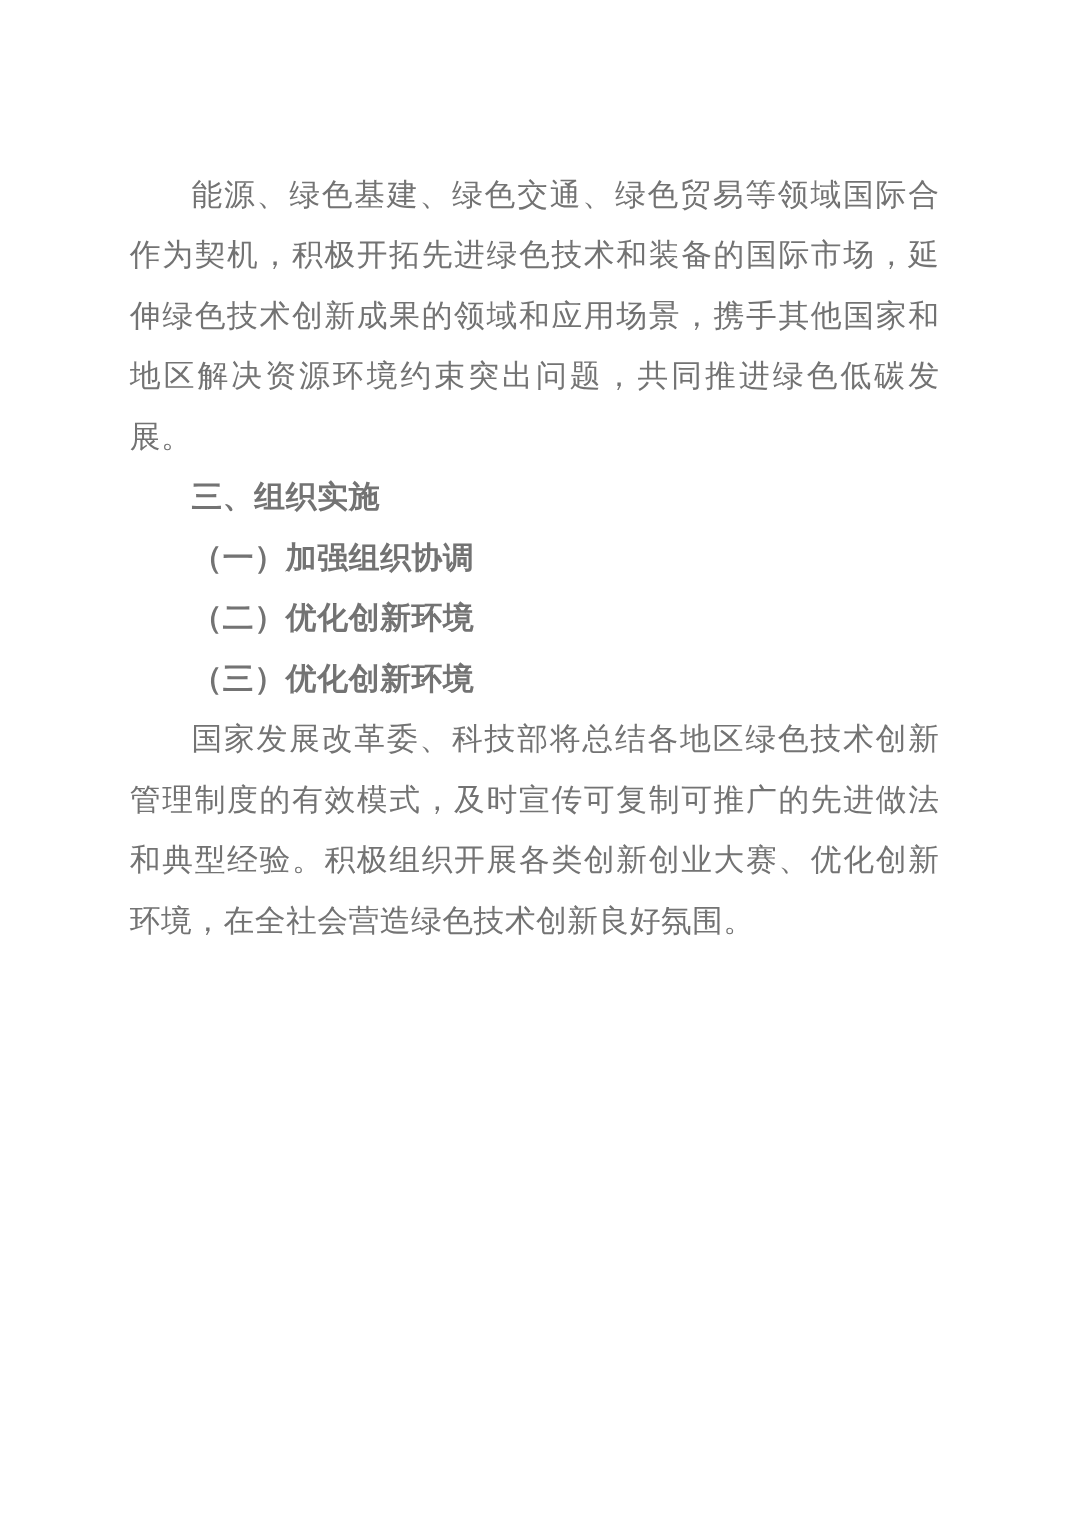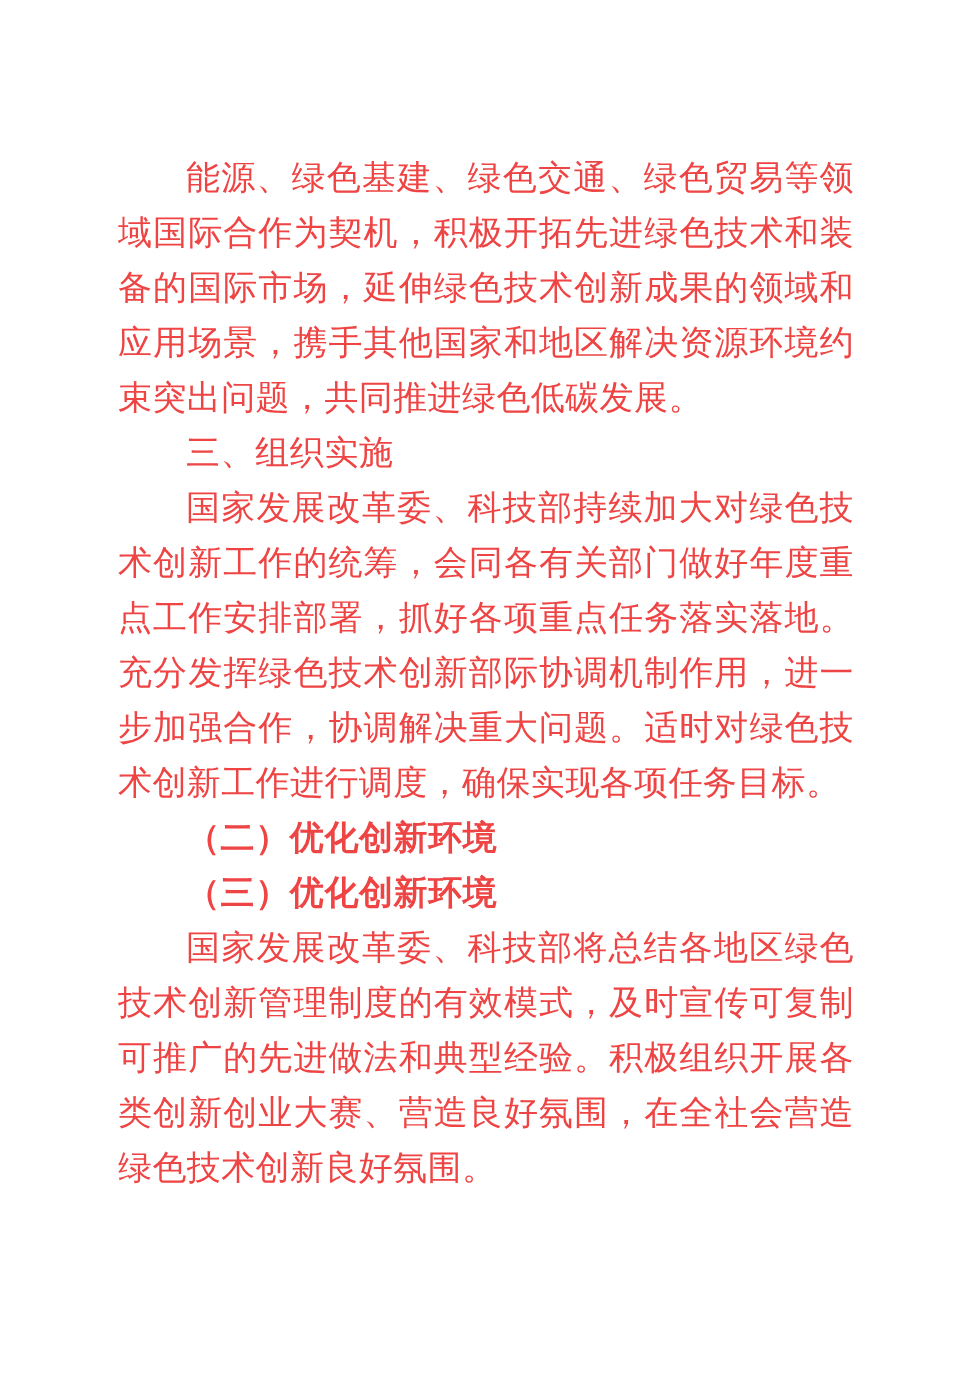--- a/index.html
+++ b/index.html
@@ -16,58 +16,58 @@
   }
   .page {
     position: relative;
     width: 972px;
     height: 1384px;
     box-sizing: border-box;
     padding: 150px 118px 0 118px;
     background: #ffffff;
   }
   .doc-body {
-    font-size: 34px;
+    font-size: 28px;
     line-height: 55px;
     text-align: justify;
     text-justify: inter-ideograph;
-    color: #ef4444;
+    color: #737373;
   }
   p {
     margin: 0;
   }
   .para {
     text-indent: 2em;
     letter-spacing: 0.4px;
   }
   .heading-1 {
     text-indent: 2em;
-    font-weight: normal;
+    font-weight: bold;
     letter-spacing: 0.6px;
   }
   .heading-2 {
     text-indent: 2em;
     font-weight: bold;
     letter-spacing: 0.6px;
   }
 </style>
 </head>
 <body>
 
 <div class="page">
   <div class="doc-body">
 
     <p class="para">能源、绿色基建、绿色交通、绿色贸易等领域国际合作为契机，积极开拓先进绿色技术和装备的国际市场，延伸绿色技术创新成果的领域和应用场景，携手其他国家和地区解决资源环境约束突出问题，共同推进绿色低碳发展。</p>
 
     <p class="heading-1">三、组织实施</p>
 
+    <p class="heading-2">（一）加强组织协调</p>
 
-    <p class="para">国家发展改革委、科技部持续加大对绿色技术创新工作的统筹，会同各有关部门做好年度重点工作安排部署，抓好各项重点任务落实落地。充分发挥绿色技术创新部际协调机制作用，进一步加强合作，协调解决重大问题。适时对绿色技术创新工作进行调度，确保实现各项任务目标。</p>
 
     <p class="heading-2">（二）优化创新环境</p>
 
 
     <p class="heading-2">（三）优化创新环境</p>
 
-    <p class="para">国家发展改革委、科技部将总结各地区绿色技术创新管理制度的有效模式，及时宣传可复制可推广的先进做法和典型经验。积极组织开展各类创新创业大赛、营造良好氛围，在全社会营造绿色技术创新良好氛围。</p>
+    <p class="para">国家发展改革委、科技部将总结各地区绿色技术创新管理制度的有效模式，及时宣传可复制可推广的先进做法和典型经验。积极组织开展各类创新创业大赛、优化创新环境，在全社会营造绿色技术创新良好氛围。</p>
 
   </div>
 </div>
 
 </body></html>

